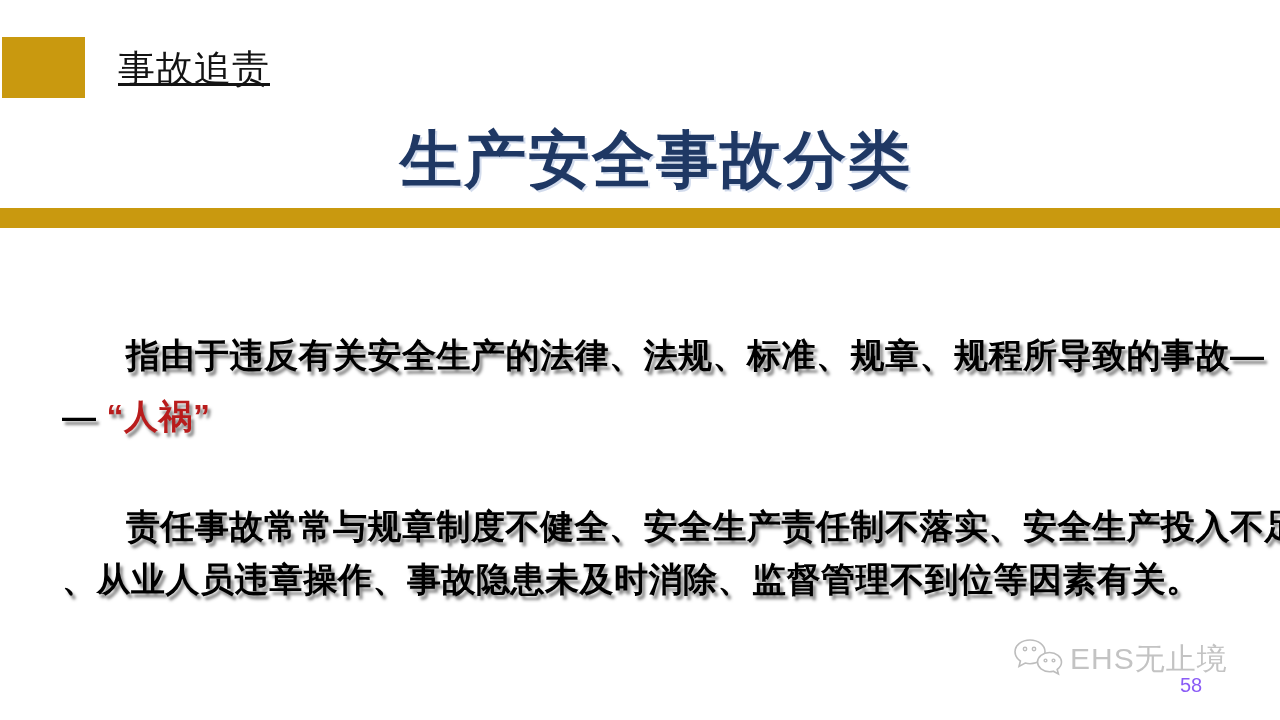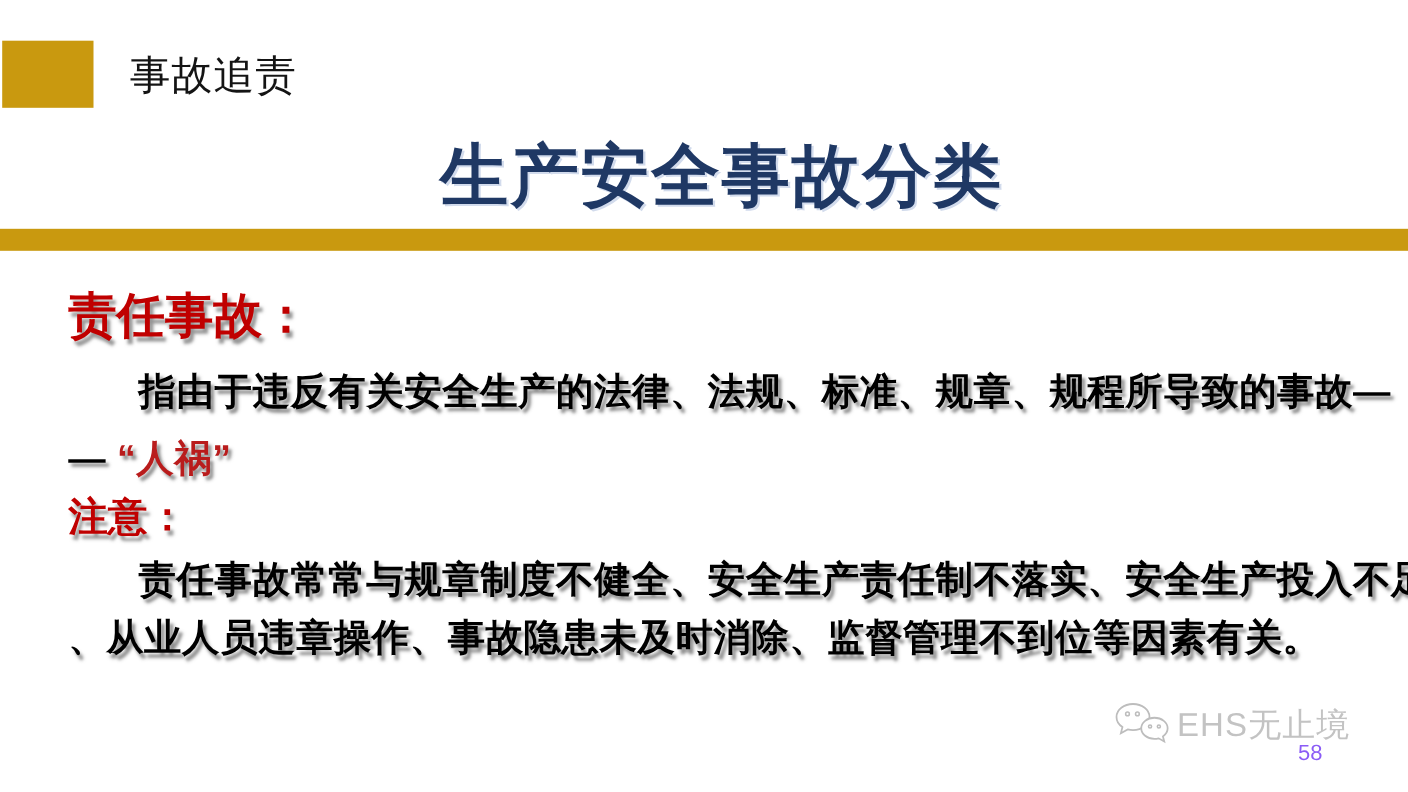--- a/index.html
+++ b/index.html
@@ -13,21 +13,21 @@
   }
   
   .gold-square{
     position:absolute;left:2px;top:37px;
     width:83px;height:61px;
     background:#C9990F;
   }
   .eyebrow{
     position:absolute;left:118px;top:44px;
     font-size:37px;color:#141414;font-weight:400;
-    letter-spacing:1px;white-space:nowrap;
+    letter-spacing:1px;white-space:nowrap;text-decoration:underline;
   }
   .title{
     position:absolute;left:0;top:102px;width:100%;
     margin:16px;text-align:center;
     font-size:62px;font-weight:700;color:#1F3864;
     letter-spacing:2px;white-space:nowrap;
     text-shadow:2px 2px 0 rgba(173,189,220,0.55);
   }
   .gold-bar{
     position:absolute;left:0;top:208px;
@@ -74,27 +74,25 @@
 
 <div class="slide">
 
   <div class="gold-square"></div>
   <div class="eyebrow">事故追责</div>
 
   <h1 class="title">生产安全事故分类</h1>
 
   <div class="gold-bar"></div>
 
-  <div class="heading-red h1">责任事故：</div>
 
   <div class="body-line indent l1">指由于违反有关安全生产的法律、法规、标准、规章、规程所导致的事故—</div>
 
   <div class="body-line l2"><span>— </span><span class="red">“人祸”</span></div>
 
-  <div class="heading-red h2">注意：</div>
 
   <div class="body-line indent l3">责任事故常常与规章制度不健全、安全生产责任制不落实、安全生产投入不足</div>
 
   <div class="body-line l4">、从业人员违章操作、事故隐患未及时消除、监督管理不到位等因素有关。</div>
 
   <div class="footer">
     <svg class="wechat-icon" width="52" height="46" viewBox="0 0 52 46">
       <g fill="#ffffff" stroke="#bdbdbd" stroke-width="1.6">
         <path d="M18 4 C9.7 4 3 9.3 3 15.8 C3 19.5 5.1 22.8 8.4 25 L7 30.5 L13.2 27.1 C14.7 27.5 16.3 27.7 18 27.7 C26.3 27.7 33 22.4 33 15.8 C33 9.3 26.3 4 18 4 Z"></path>
         <path d="M37.5 16.5 C30.9 16.5 25.5 20.8 25.5 26.1 C25.5 31.4 30.9 35.7 37.5 35.7 C38.8 35.7 40.1 35.5 41.3 35.2 L46.4 38 L45.2 33.5 C47.8 31.7 49.5 29.1 49.5 26.1 C49.5 20.8 44.1 16.5 37.5 16.5 Z"></path>

